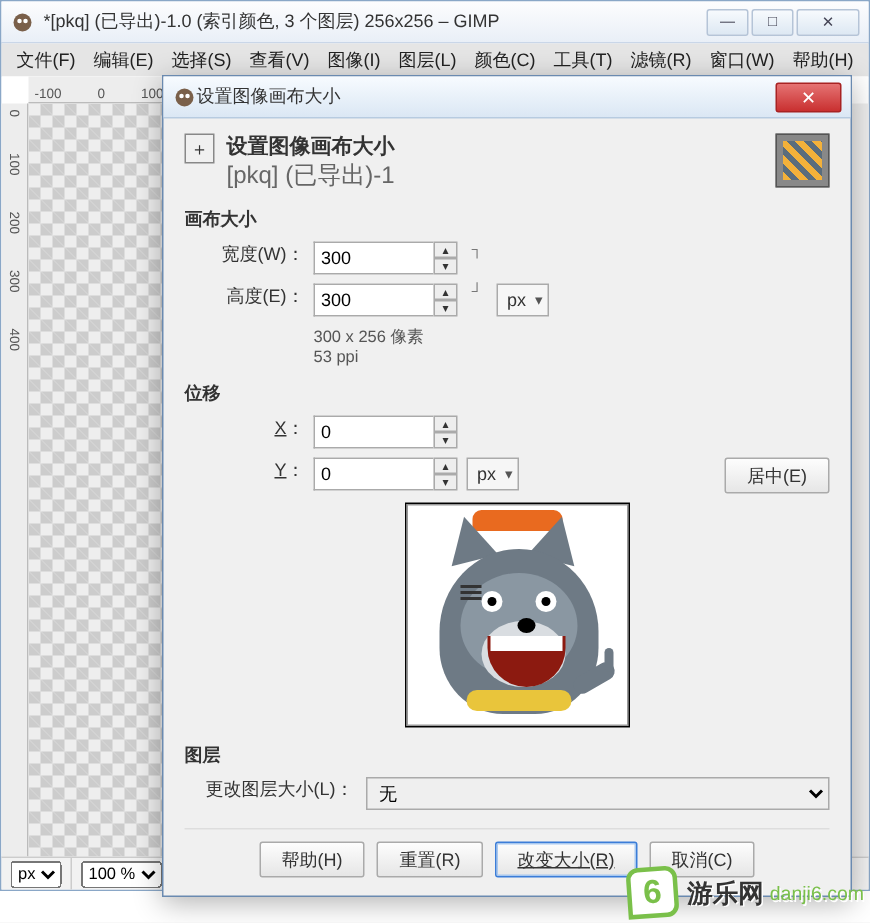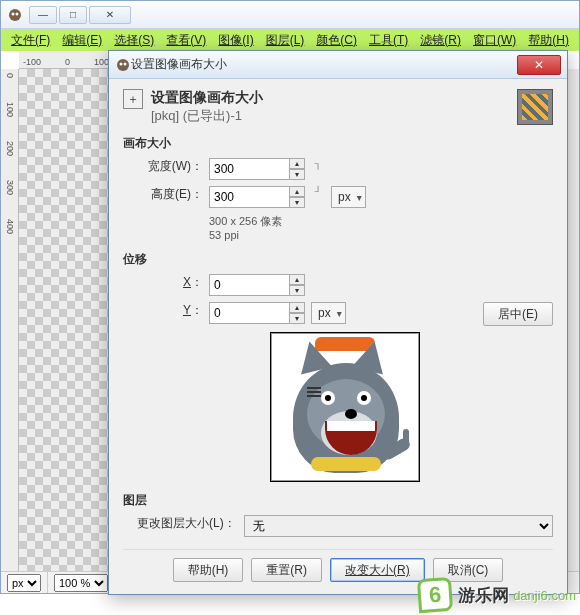--- a/index.html
+++ b/index.html
@@ -6,21 +6,21 @@
   body { margin:0; width:580px; height:615px; background:#fff; overflow:hidden; position:relative; }
   
   .main-win { position:absolute; left:0; top:0; width:580px; height:594px; border:1px solid #8aa7c7; }
   .titlebar { height:28px; background:linear-gradient(#fdfdfe,#e9eff7); display:flex; align-items:center; padding:0 6px; border-bottom:1px solid #c9d6e8; }
   .titlebar .appicon { width:16px; height:16px; margin-right:6px; }
   .titlebar .title { flex:1; font-size:12px; color:#333; }
   .winbtns { display:flex; gap:2px; }
   .winbtn { width:28px; height:18px; border:1px solid #b5c4d7; border-radius:2px; background:linear-gradient(#f7fafd,#dde8f3); display:flex; align-items:center; justify-content:center; font-size:10px; color:#445; }
   .winbtn.close { width:42px; }
   
-  .menubar { height:22px; display:flex; align-items:center; padding:0 4px; font-size:12px; color:#222; background:#bef264; gap:0;text-decoration:underline; }
+  .menubar { height:22px; display:flex; align-items:center; padding:0 4px; font-size:12px; color:#222; background:#e5e5e5; gap:0; }
   .menubar span { padding:2px 6px; }
   
   .work { position:relative; width:100%; height:calc(100% - 50px - 22px); background:#fff; }
   .ruler-h { position:absolute; left:18px; top:0; right:18px; height:18px; background:#ededed; border-bottom:1px solid #bbb; font-size:9px; color:#555; display:flex; align-items:flex-end; padding-left:4px; gap:24px; overflow:hidden;}
   .ruler-h span { transform:translateY(-1px);}
   .ruler-v { position:absolute; left:0; top:18px; width:18px; bottom:0; background:#ededed; border-right:1px solid #bbb; font-size:9px; color:#555; display:flex; flex-direction:column; align-items:center; padding-top:4px; gap:24px; overflow:hidden;}
   .ruler-v span { writing-mode:vertical-rl; }
   .ruler-r { position:absolute; right:0; top:18px; width:18px; bottom:0; background:#ededed; border-left:1px solid #bbb;}
   .canvas-bg { position:absolute; left:18px; top:18px; right:18px; bottom:0; background:
      linear-gradient(45deg,#ccc 25%,transparent 25%,transparent 75%,#ccc 75%),
@@ -32,21 +32,21 @@
   .statusbar select { font-size:11px; height:18px; }
   .statusbar .fileinfo { flex:1; padding-left:6px; }
   
   .dialog { position:absolute; left:108px; top:50px; width:460px; background:#f0f0f0; border:1px solid #6a8ab0; box-shadow:0 4px 18px rgba(0,0,0,0.3); }
   .dlg-titlebar { height:28px; background:linear-gradient(#f7fbff,#dbe7f4); display:flex; align-items:center; padding:0 6px; border-bottom:1px solid #b7cbe0; }
   .dlg-titlebar .title { flex:1; font-size:12px; color:#333; }
   .dlg-close { width:44px; height:20px; background:linear-gradient(#e57373,#c93030); border:1px solid #a82323; border-radius:2px; color:#fff; display:flex; align-items:center; justify-content:center; font-size:12px;}
   .dlg-body { padding:10px 14px 12px; font-size:12px; color:#333; }
   .dlg-header { display:flex; align-items:flex-start; gap:8px; margin-bottom:10px; }
   .dlg-header .big { font-size:14px; font-weight:bold; }
-  .dlg-header .sub { font-size:13px; color:#666; }
+  .dlg-header .sub { font-size:16px; color:#666; }
   .thumb { width:36px; height:36px; background:#888; border:1px solid #555; margin-left:auto; display:flex; align-items:center; justify-content:center; }
   .thumb-inner { width:26px; height:26px; background:
       repeating-linear-gradient(45deg,#f3b13a 0 4px,#5a6d7d 4px 8px); }
   .section-title { font-weight:bold; margin:10px 0 6px; }
   .fields { padding-left:14px; }
   .row { display:flex; align-items:flex-start; gap:6px; margin-bottom:6px; }
   .row label { width:66px; text-align:right; }
   .row .u { text-decoration:underline; }
   .numinput { display:flex; align-items:stretch; }
   .numinput input { width:80px; height:22px; border:1px solid #aaa; padding:0 4px; font-size:12px; border-right:none;}
@@ -92,20 +92,21 @@
 
 <div class="main-win">
   <div class="titlebar">
     <span class="appicon">
       <svg width="16" height="16">
           <circle cx="8" cy="8" r="6" fill="#7a604a"></circle>
           <circle cx="6" cy="7" r="1.5" fill="#fff"></circle>
           <circle cx="10" cy="7" r="1.5" fill="#fff"></circle>
         </svg>
     </span>
+    <span class="title">*[pkq] (已导出)-1.0 (索引颜色, 3 个图层) 256x256 – GIMP</span>
     <div class="winbtns">
       <div class="winbtn">—</div>
       <div class="winbtn">□</div>
       <div class="winbtn close">✕</div>
     </div>
   </div>
   <div class="menubar">
     <span>文件(F)</span>
     <span>编辑(E)</span>
     <span>选择(S)</span>

